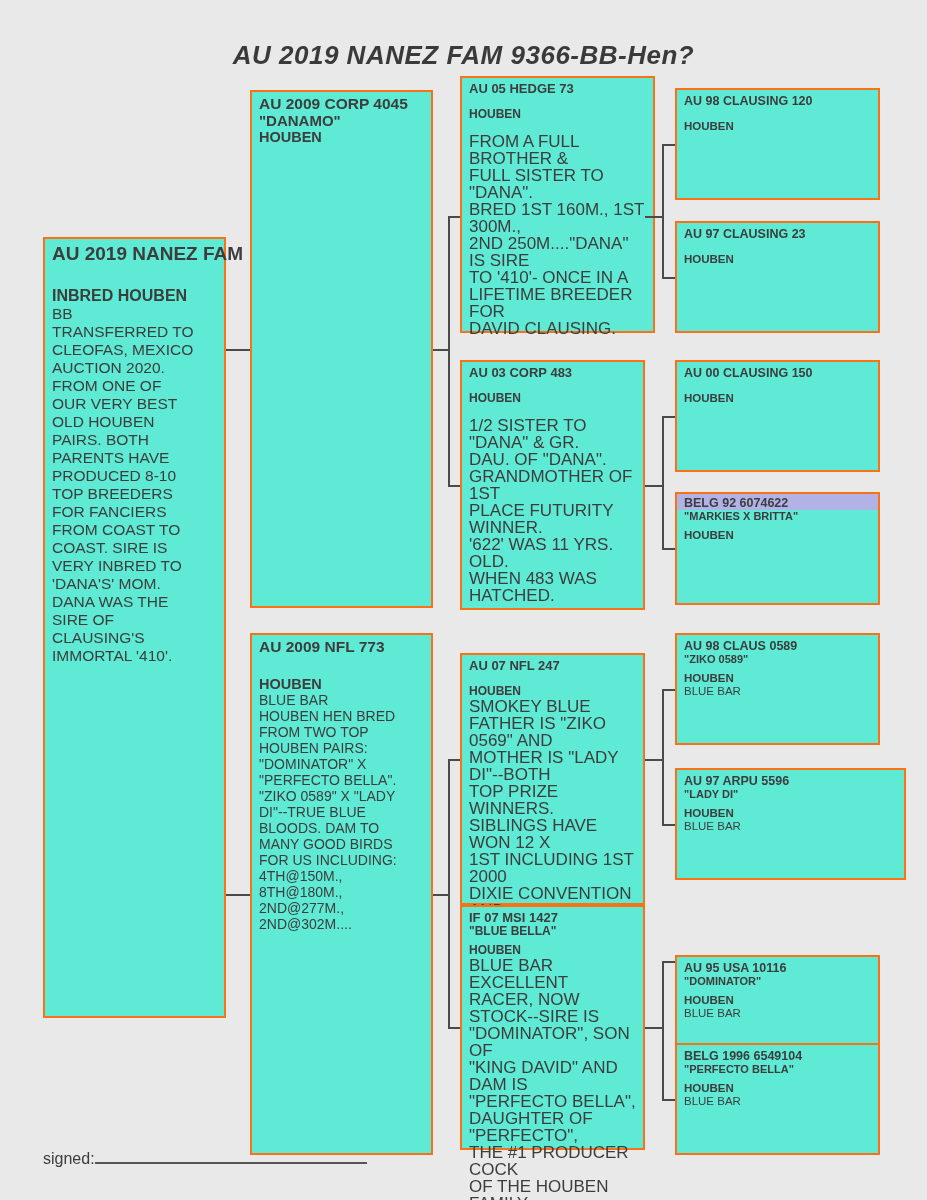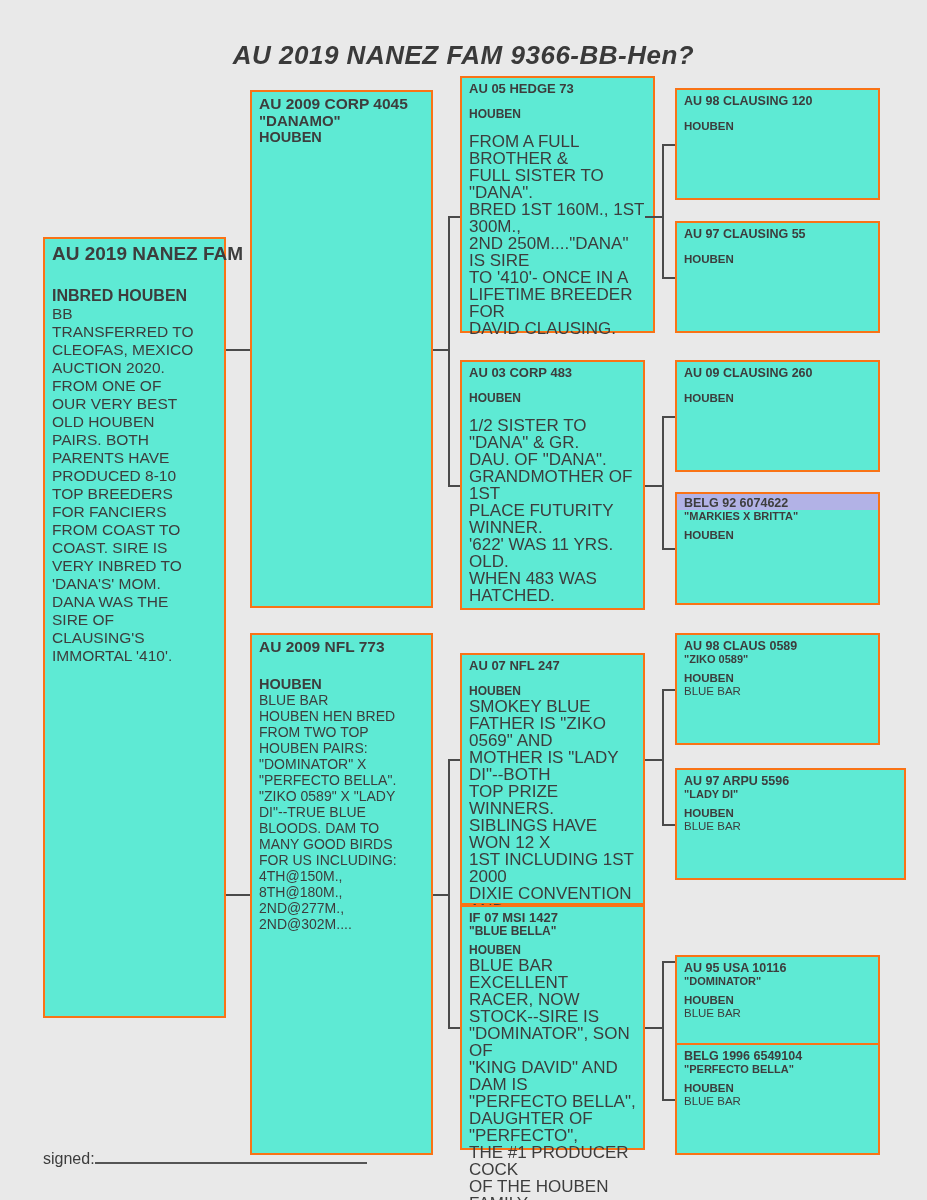--- a/index.html
+++ b/index.html
@@ -179,26 +179,26 @@
 THE #1 PRODUCER COCK
 OF THE HOUBEN FAMILY.</div>
   </div>
 
   <div class="pbox c4" style="left:675px;top:88px;width:205px;height:112px">
     <div class="bt">AU 98 CLAUSING 120</div>
     <div class="strain mt-md">HOUBEN</div>
   </div>
 
   <div class="pbox c4" style="left:675px;top:221px;width:205px;height:112px">
-    <div class="bt">AU 97 CLAUSING 55</div>
+    <div class="bt">AU 97 CLAUSING 23</div>
     <div class="strain mt-md">HOUBEN</div>
   </div>
 
   <div class="pbox c4" style="left:675px;top:360px;width:205px;height:112px">
-    <div class="bt">AU 09 CLAUSING 260</div>
+    <div class="bt">AU 00 CLAUSING 150</div>
     <div class="strain mt-md">HOUBEN</div>
   </div>
 
   <div class="pbox c4" style="left:675px;top:492px;width:205px;height:113px">
     <div class="bt title-hl" style="background: rgb(178, 178, 230);">BELG 92 6074622</div>
     <div class="bst">"MARKIES X BRITTA"</div>
     <div class="strain mt-sm">HOUBEN</div>
   </div>
 
   <div class="pbox c4" style="left:675px;top:633px;width:205px;height:112px">

